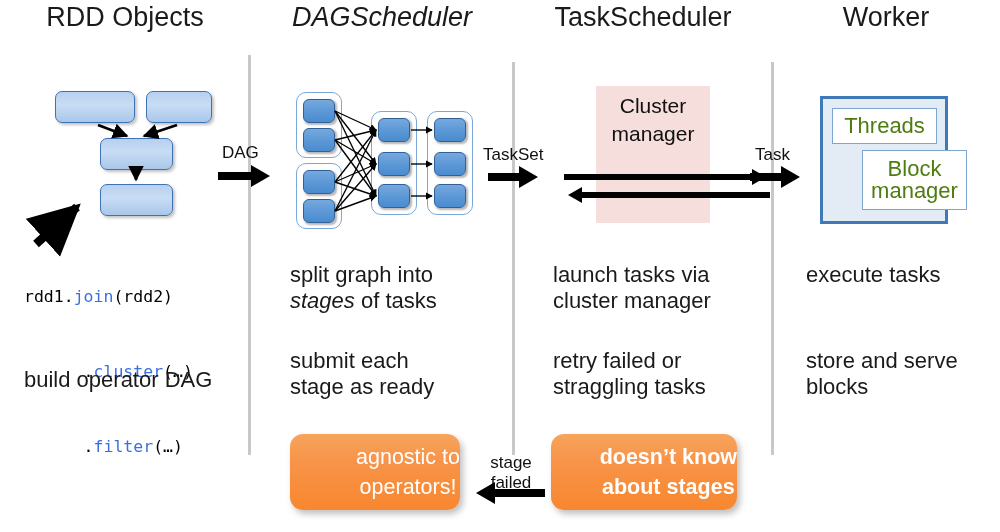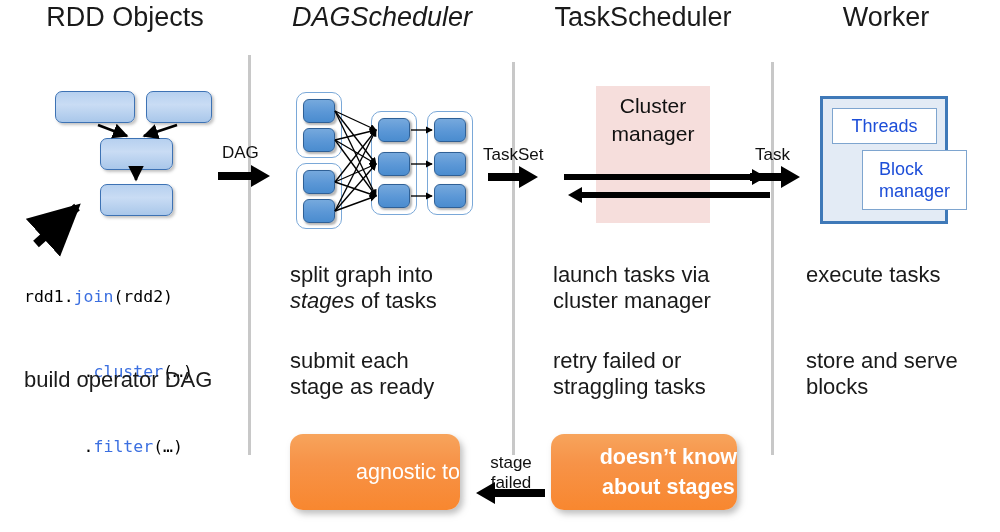--- a/index.html
+++ b/index.html
@@ -75,21 +75,21 @@
   }
 
   
   #worker-outer{
     position:absolute;border:3.5px solid #3f79b8;background:#e3ebf5;
     box-sizing:border-box;
   }
   .worker-inner{
     position:absolute;border:1.3px solid #7ea5cf;background:#ffffff;
     box-sizing:border-box;display:flex;align-items:center;justify-content:center;
-    font-size:18px;line-height:22px;color:#1d4ed8;
+    text-align:center;font-size:22px;line-height:22px;color:#4d7c0f;
   }
 
   
   .orange{
     position:absolute;border-radius:13px;
     background:linear-gradient(to bottom,#f7a45c 0%,#f79348 38%,#f8872f 100%);
     box-shadow:3px 4px 6px rgba(130,130,130,.5);
     color:#fff;font-size:21.5px;line-height:30px;text-align:center;
     display:flex;align-items:center;justify-content:flex-end;
     box-sizing:border-box;
@@ -249,20 +249,21 @@
   <span>execute tasks</span>
 </div>
 <div class="desc" style="left:806px;top:348px;width:190px;">
   <span>store and serve</span><br>
   <span>blocks</span>
 </div>
 
 <div class="orange" style="left:290px;top:434px;width:170px;height:76px;">
   <div>
     <span>agnostic to</span><br>
+    <span>operators!</span>
   </div>
 </div>
 
 <div class="flab" style="left:482px;top:433px;text-align:center;width:58px;margin-top:20px;">
   <span>stage</span><br>
   <span>failed</span>
 </div>
 <svg class="arrow" style="left:472px;top:482px;width:76px;height:26px;" viewBox="0 0 76 26">
   <path d="M73,7 L23,7 L23,0 L4,11 L23,22 L23,15 L73,15 z" fill="#000"></path>
 </svg>

